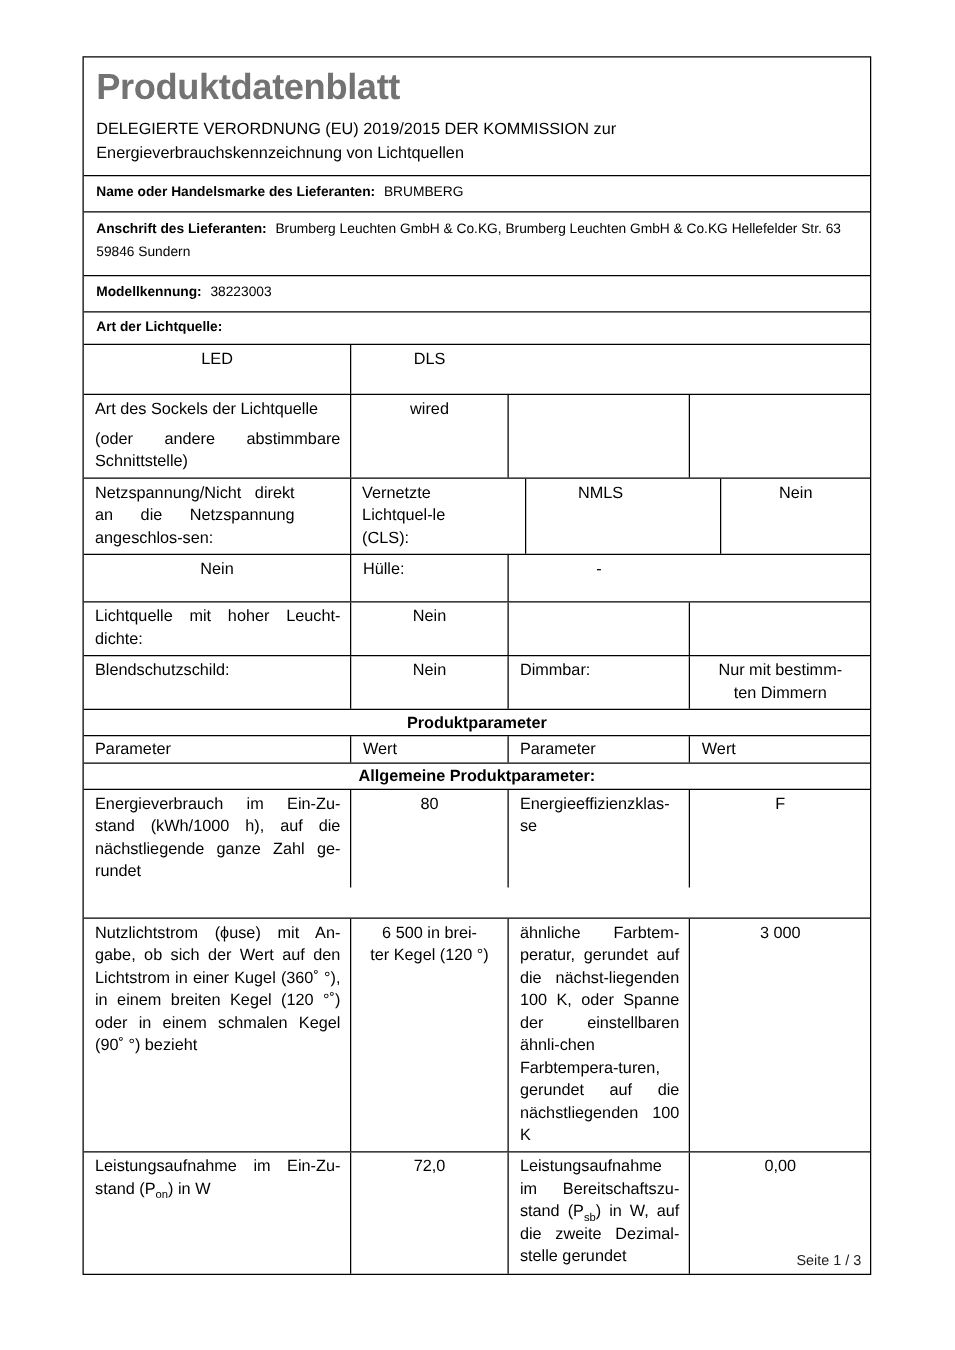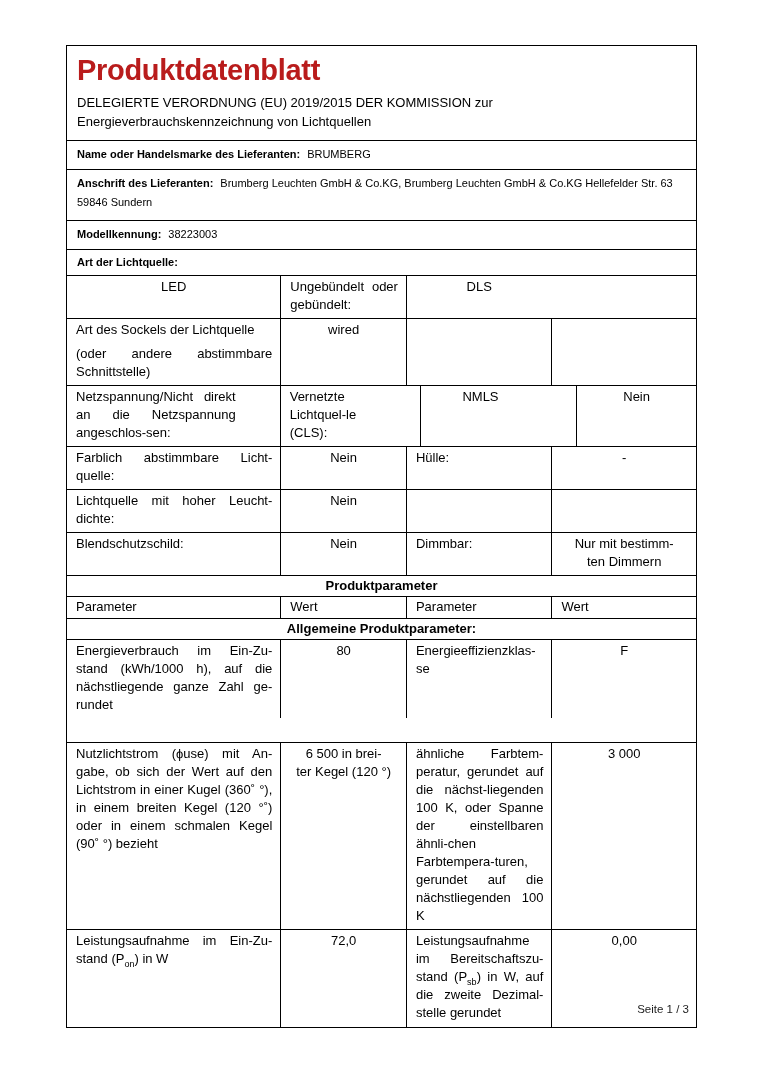--- a/index.html
+++ b/index.html
@@ -80,21 +80,21 @@
     font-size: 11.5px;
     color: #222;
   }
 </style>
 </head>
 <body>
 
 <div class="doc">
 
   <div class="row header-cell">
-    <div class="title" style="color: #b91c1c;">Produktdatenblatt</div>
+    <div class="title" style="color: #737373;">Produktdatenblatt</div>
     <div class="subtitle">DELEGIERTE VERORDNUNG (EU) 2019/2015 DER KOMMISSION zur Energieverbrauchskennzeichnung von Lichtquellen</div>
   </div>
 
   <div class="row kv r-name">
     <span class="lbl">Name oder Handelsmarke des Lieferanten:</span><span class="val">BRUMBERG</span>
   </div>
 
   <div class="row kv r-addr">
     <span class="lbl">Anschrift des Lieferanten:</span><span class="val">Brumberg Leuchten GmbH &amp; Co.KG, Brumberg Leuchten GmbH &amp; Co.KG Hellefelder Str. 63 59846 Sundern</span>
   </div>
@@ -102,21 +102,20 @@
   <div class="row kv r-model">
     <span class="lbl">Modellkennung:</span><span class="val">38223003</span>
   </div>
 
   <div class="row kv r-art">
     <span class="lbl">Art der Lichtquelle:</span>
   </div>
 
   <div class="row grid t1-0">
     <div class="cell value">LED</div>
-    <div class="cell param">Ungebündelt oder gebündelt:</div>
     <div class="cell value">DLS</div>
   </div>
 
   <div class="row grid t1-1">
     <div class="cell param">
       <div>Art des Sockels der Lichtquelle</div>
       <div class="para2">(oder andere abstimmbare Schnittstelle)</div>
     </div>
     <div class="cell value">wired</div>
     <div class="cell param"></div>
@@ -124,21 +123,20 @@
   </div>
 
   <div class="row grid t1-2">
     <div class="cell param">Netzspannung/Nicht direkt an die Netzspannung angeschlos-sen:</div>
     <div class="cell param">Vernetzte Lichtquel-le (CLS):</div>
     <div class="cell value">NMLS</div>
     <div class="cell value">Nein</div>
   </div>
 
   <div class="row grid t1-3">
-    <div class="cell param">Farblich abstimmbare Licht-quelle:</div>
     <div class="cell value">Nein</div>
     <div class="cell param">Hülle:</div>
     <div class="cell value">-</div>
   </div>
 
   <div class="row grid t1-4">
     <div class="cell param">Lichtquelle mit hoher Leucht-dichte:</div>
     <div class="cell value">Nein</div>
     <div class="cell param"></div>
     <div class="cell value"></div>

